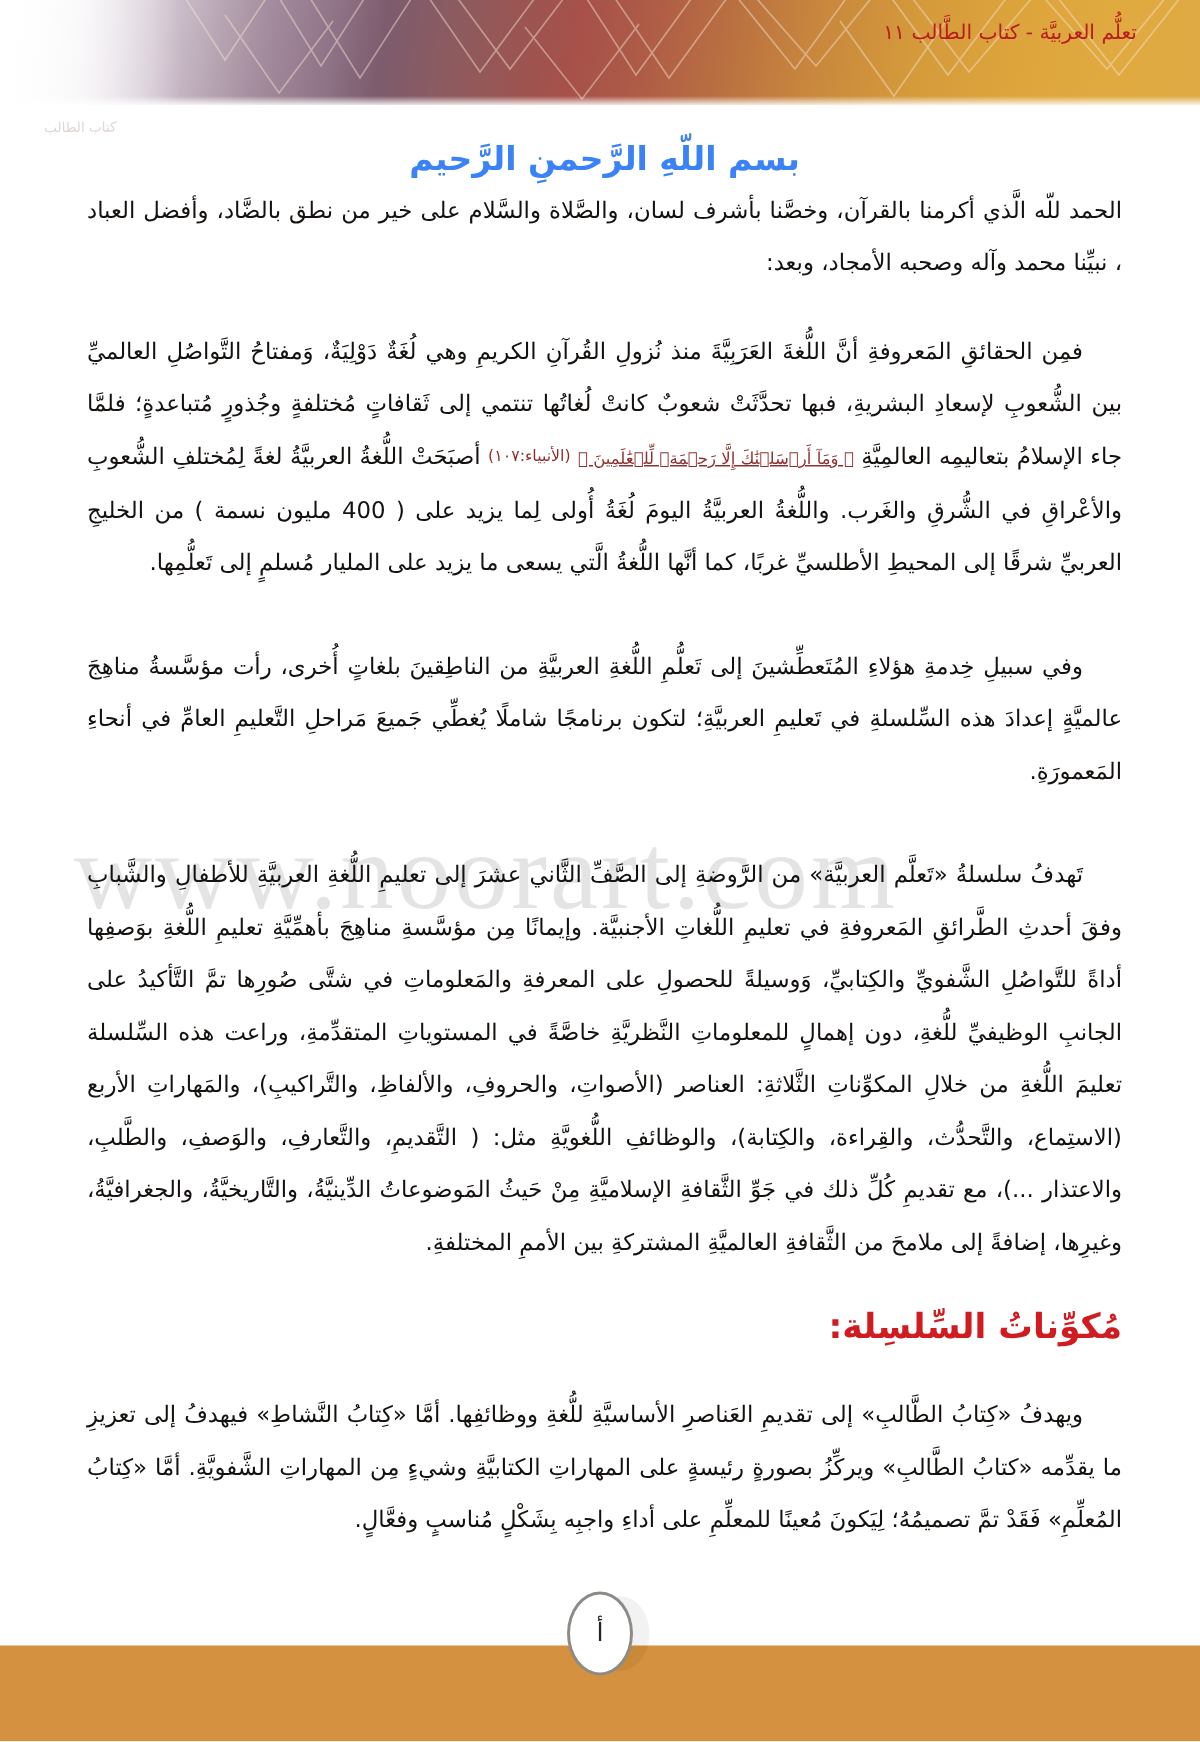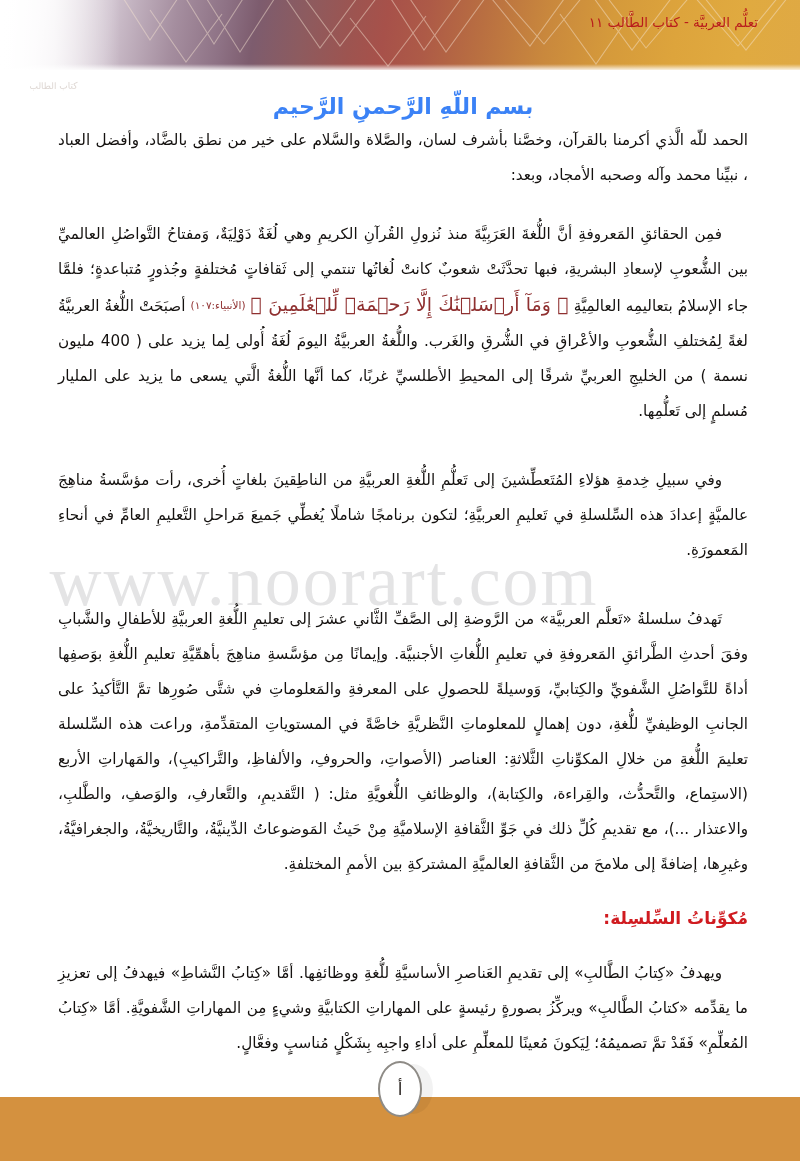--- a/index.html
+++ b/index.html
@@ -106,41 +106,42 @@
   }
   .section-title {
     text-align: center;
     font-weight: bold;
     font-size: 20px;
     color: #d01b20;
     margin: 0 0 22px 0;
   }
   .sub-title {
     font-weight: bold;
-    font-size: 17px;
+    font-size: 23px;
     color: #d01b20;
     margin: 26px 0 18px 0;
     text-align: right;
   }
 
   p.body-text {
     font-size: 15.2px;
     line-height: 35px;
     margin: 0 0 14px 0;
     text-align: justify;
     text-justify: inter-word;
     color: #14110f;
   }
   p.body-text.indent {
     text-indent: 26px;
   }
   .ayah {
     color: #8f3030;
     font-weight: normal;
-    font-size: 19px;
+    font-size: 11px;
+    text-decoration: underline;
   }
   .ayah-ref {
     color: #8f3030;
     font-size: 10.5px;
     vertical-align: 2px;
   }
 
   .gap-sm { height: 10px; }
   .gap-md { height: 20px; }
 

